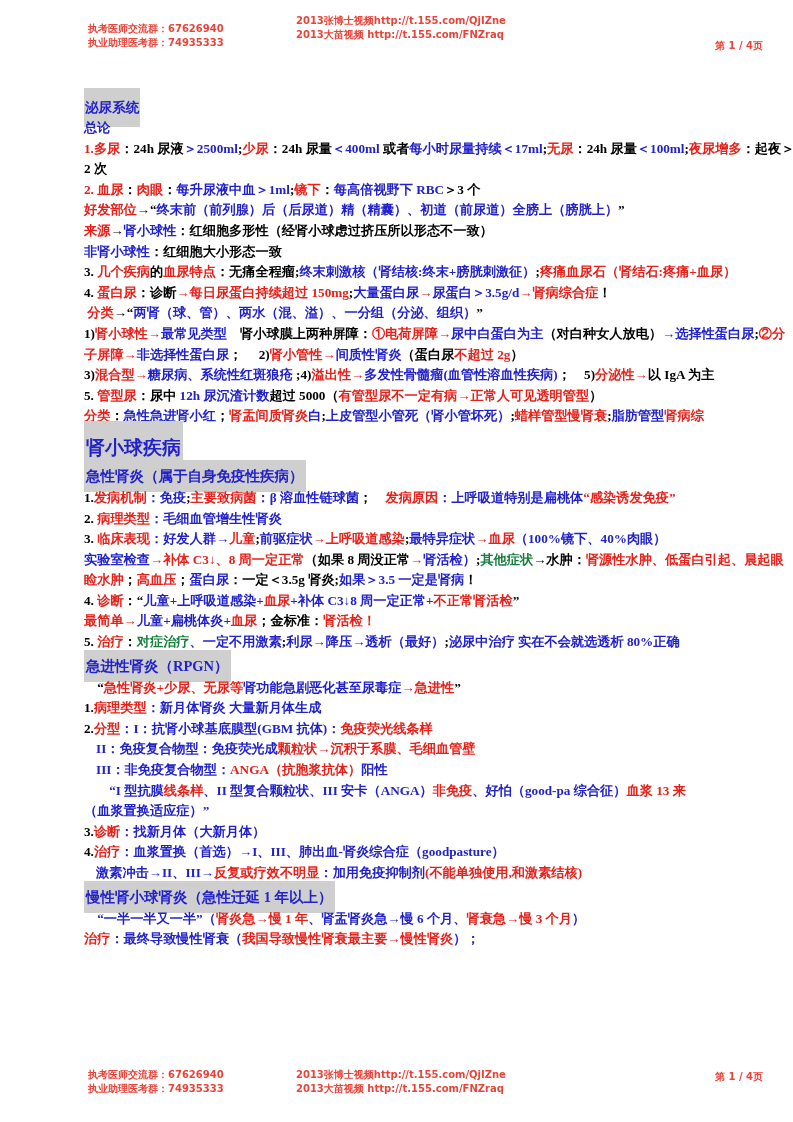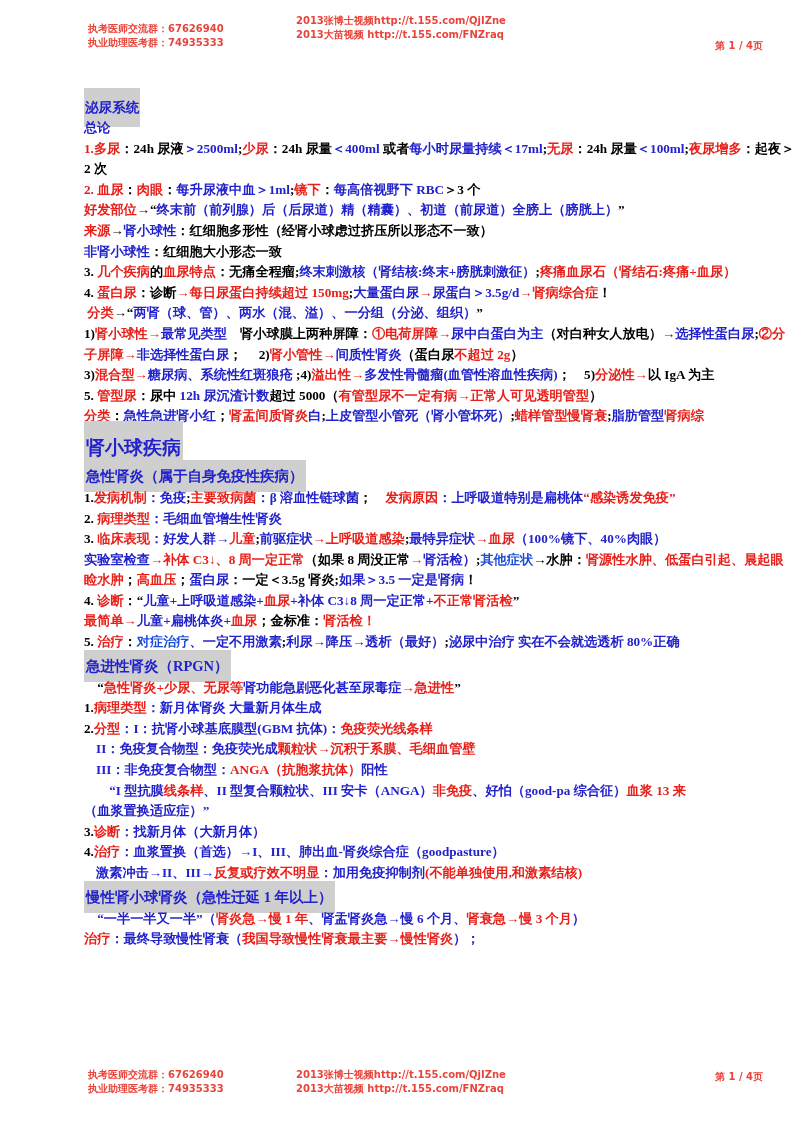--- a/index.html
+++ b/index.html
@@ -109,21 +109,21 @@
     line-height: 21px;
     font-weight: bold;
     color: #2222cc;
   }
   .sub-title span.hl { background: #cfcfcf; padding: 12px 1px; }
 
   
   .r  { color: #e8201a; }   
   .b  { color: #2222cc; }   
   .k  { color: #000000; }   
-  .m  { color: #1d4ed8; }   
+  .m  { color: #15803d; }   
   .ind1 { padding-left: 12px; display: inline-block; }
 </style>
 </head>
 <body>
 
 <div class="page">
 
   <div class="hdr">
     <div class="hdr-left"><span>执考医师交流群：67626940</span>
 <span>执业助理医考群：74935333</span></div>

